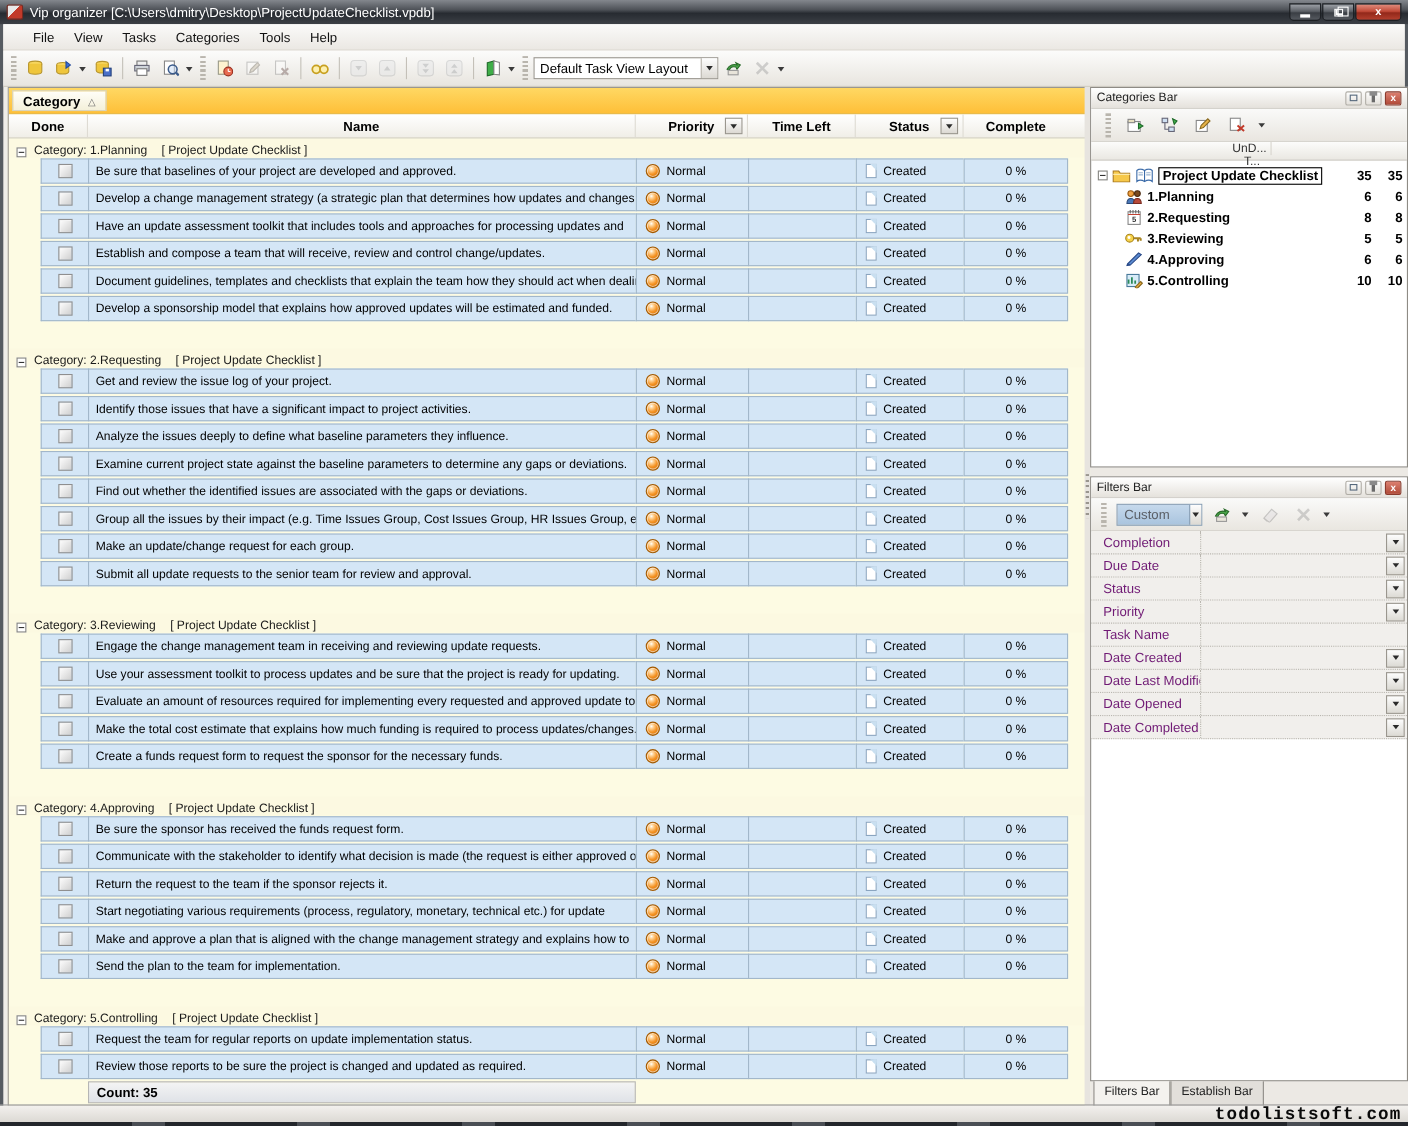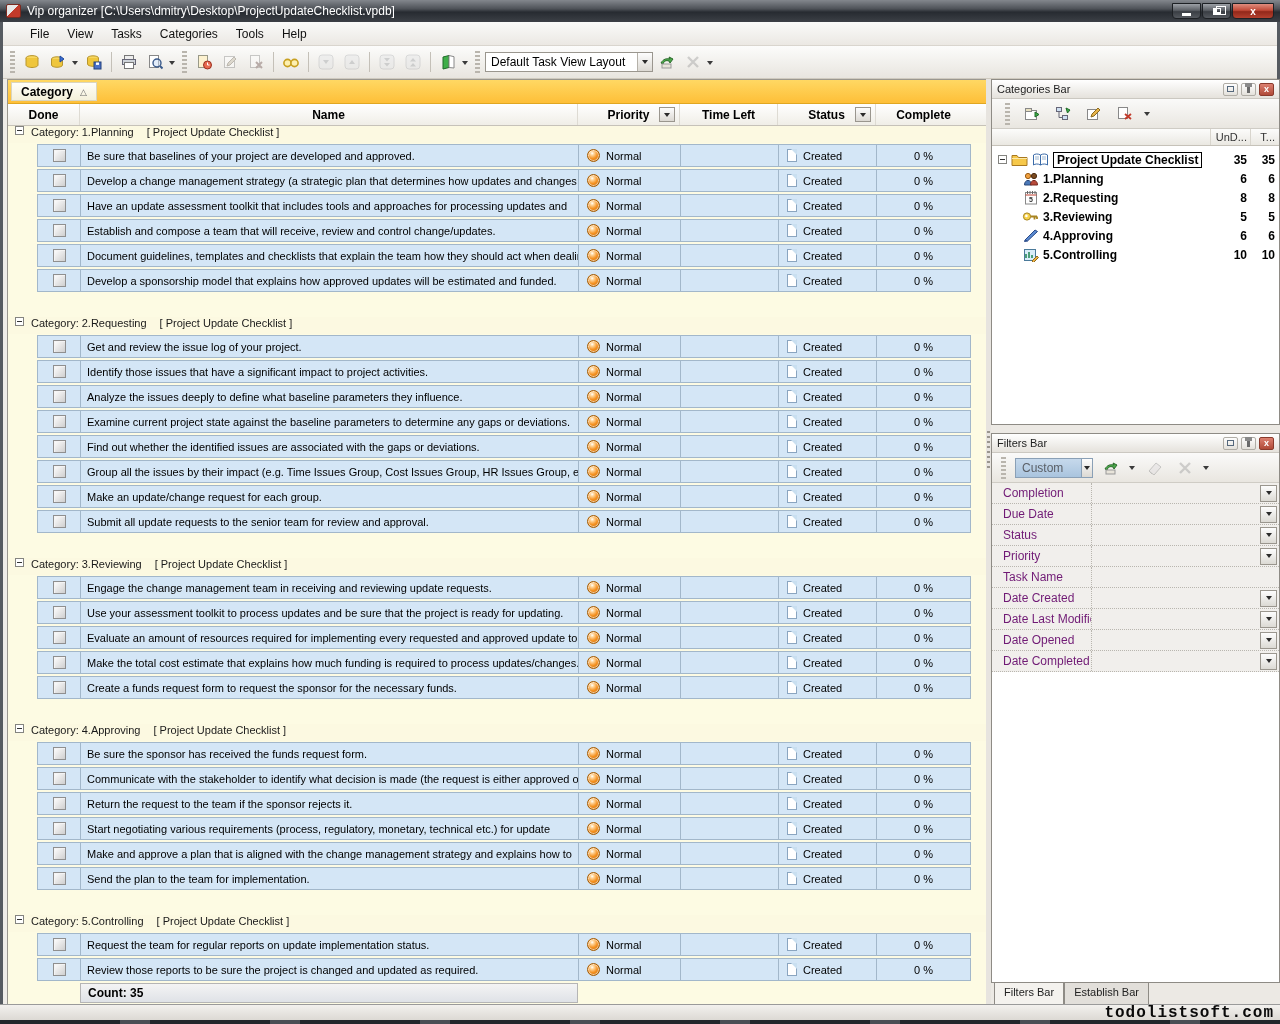--- a/index.html
+++ b/index.html
@@ -37,21 +37,21 @@
   .grid-inner { position:absolute; left:0; top:0; right:14px; bottom:0; overflow:hidden; }
   .groupband { height:24px; background:linear-gradient(#ffd863,#febf38); border-bottom:1px solid #e0a722; padding:2px 3px; display:flex; }
   .cat-tab { background:linear-gradient(#fffef8,#f4f0da); border:1px solid #d9d5bf; padding:1px 9px; font-weight:bold; font-size:12px; display:flex; gap:7px; align-items:center; }
   .sort-glyph { font-size:9px; color:#6a6a6a; font-weight:normal; }
   .colhead { display:flex; height:22px; background:linear-gradient(#ffffff,#f0eee7); border-bottom:1px solid #c6c2b9; font-weight:bold; font-size:12px; align-items:center; color:#000; }
   .ch { display:flex; align-items:center; justify-content:center; height:100%; border-right:1px solid #dedbd3; position:relative; }
   .ch-done{ width:72px; } .ch-name{ width:498px; } .ch-pri{ width:102px; } .ch-time{ width:98px; } .ch-status{ width:98px; } .ch-comp{ width:95px; border-right:none; }
   .hdr-filter-btn { position:absolute; right:4px; top:3px; width:16px; height:15px; background:linear-gradient(#fdfdfd,#dcd9d3); border:1px solid #9a968e; display:flex; align-items:center; justify-content:center; }
   .tri-dn { width:0; height:0; border:3px solid transparent; border-top:4px solid #2a2a2a; margin-top:3px; }
 
-  .ghead { height:17px; display:flex; align-items:flex-start; gap:7px; padding-left:7px; font-size:11px; color:#1a1a1a; background:#fcf9e1; }
+  .ghead { height:17px; display:flex; align-items:flex-end; gap:7px; padding-left:7px; font-size:11px; color:#1a1a1a; background:#fcf9e1; }
   .expander { width:9px; height:9px; border:1px solid #848480; background:#fff; position:relative; flex:none; }
   .expander::before { content:""; position:absolute; left:1px; right:1px; top:3px; height:1px; background:#333; }
   .ghead-suffix { margin-left:6px; }
   .trow { display:flex; height:25px; padding:1px 0; }
   .cell { background:#d4e6f6; border-top:1px solid #a2b7ca; border-bottom:1px solid #a2b7ca; display:flex; align-items:center; font-size:11px; color:#000; }
   .c-indent { width:29px; background:transparent; border:none; }
   .c-done { width:43px; justify-content:center; border-left:1px solid #a2b7ca; }
   .c-name { width:498px; padding-left:6px; border-left:1px solid #a2b7ca; overflow:hidden; white-space:nowrap; }
   .c-pri { width:102px; padding-left:8px; gap:6px; border-left:1px solid #a2b7ca; }
   .c-time { width:98px; border-left:1px solid #a2b7ca; }
@@ -87,21 +87,21 @@
   .panel-title { height:19px; background:linear-gradient(#ffffff,#e5e2dc); border-bottom:1px solid #cbc8c1; display:flex; align-items:center; padding:0 5px; font-size:11px; color:#222; }
   .pt-btns { margin-left:auto; display:flex; gap:3px; align-items:center; }
   .pt-btn { width:15px; height:13px; display:flex; align-items:center; justify-content:center; border:1px solid #b0ada6; border-radius:2px; background:linear-gradient(#fdfdfd,#e4e1db); }
   .pt-btn.close { background:linear-gradient(#dc8070,#b04a38); border-color:#8a3a2c; color:#fff; font-size:9px; font-weight:bold; line-height:1; }
   .g-restore { width:7px; height:6px; border:1px solid #55687c; }
   .g-pin { width:3px; height:8px; background:#6a6a6a; position:relative; }
   .g-pin::before { content:""; position:absolute; top:-2px; left:-2px; width:7px; height:4px; background:#8a8a8a; }
   .g-x { color:#fff; }
 
   .bar-toolbar { height:30px; background:linear-gradient(#fafaf9,#e9e6e0); border-bottom:1px solid #cfccc5; display:flex; align-items:center; gap:7px; padding:0 10px; }
-  .tree-colhead { height:17px; background:linear-gradient(#fcfcfb,#eae8e2); border-bottom:1px solid #c6c2b9; display:flex; align-items:center; font-size:11px; color:#333; }
+  .tree-colhead { height:17px; background:linear-gradient(#fcfcfb,#eae8e2); border-bottom:1px solid #c6c2b9; display:flex; align-items:center; font-size:11px; color:#333;flex-direction:column; }
   .tch-spacer { flex:1; border-right:1px solid #d8d5cd; height:100%; }
   .tch-und { width:40px; padding-right:3px; text-align:right; border-right:1px solid #d8d5cd; height:100%; display:flex; align-items:center; justify-content:flex-end; }
   .tch-tot { width:28px; padding-right:4px; text-align:right; height:100%; display:flex; align-items:center; justify-content:flex-end; }
   .tree { font-size:12px; font-weight:bold; color:#000; padding-top:4px; }
   .tree-row { height:19px; display:flex; align-items:center; gap:4px; padding-left:6px; }
   .tree-row .lbl { white-space:nowrap; overflow:hidden; }
   .tree-row .lbl.focus { border:1px solid #000; background:#fff; padding:0 3px; }
   .tree-row .flex { flex:1; }
   .cnt-und { width:36px; text-align:right; }
   .cnt-tot { width:28px; text-align:right; padding-right:4px; }

